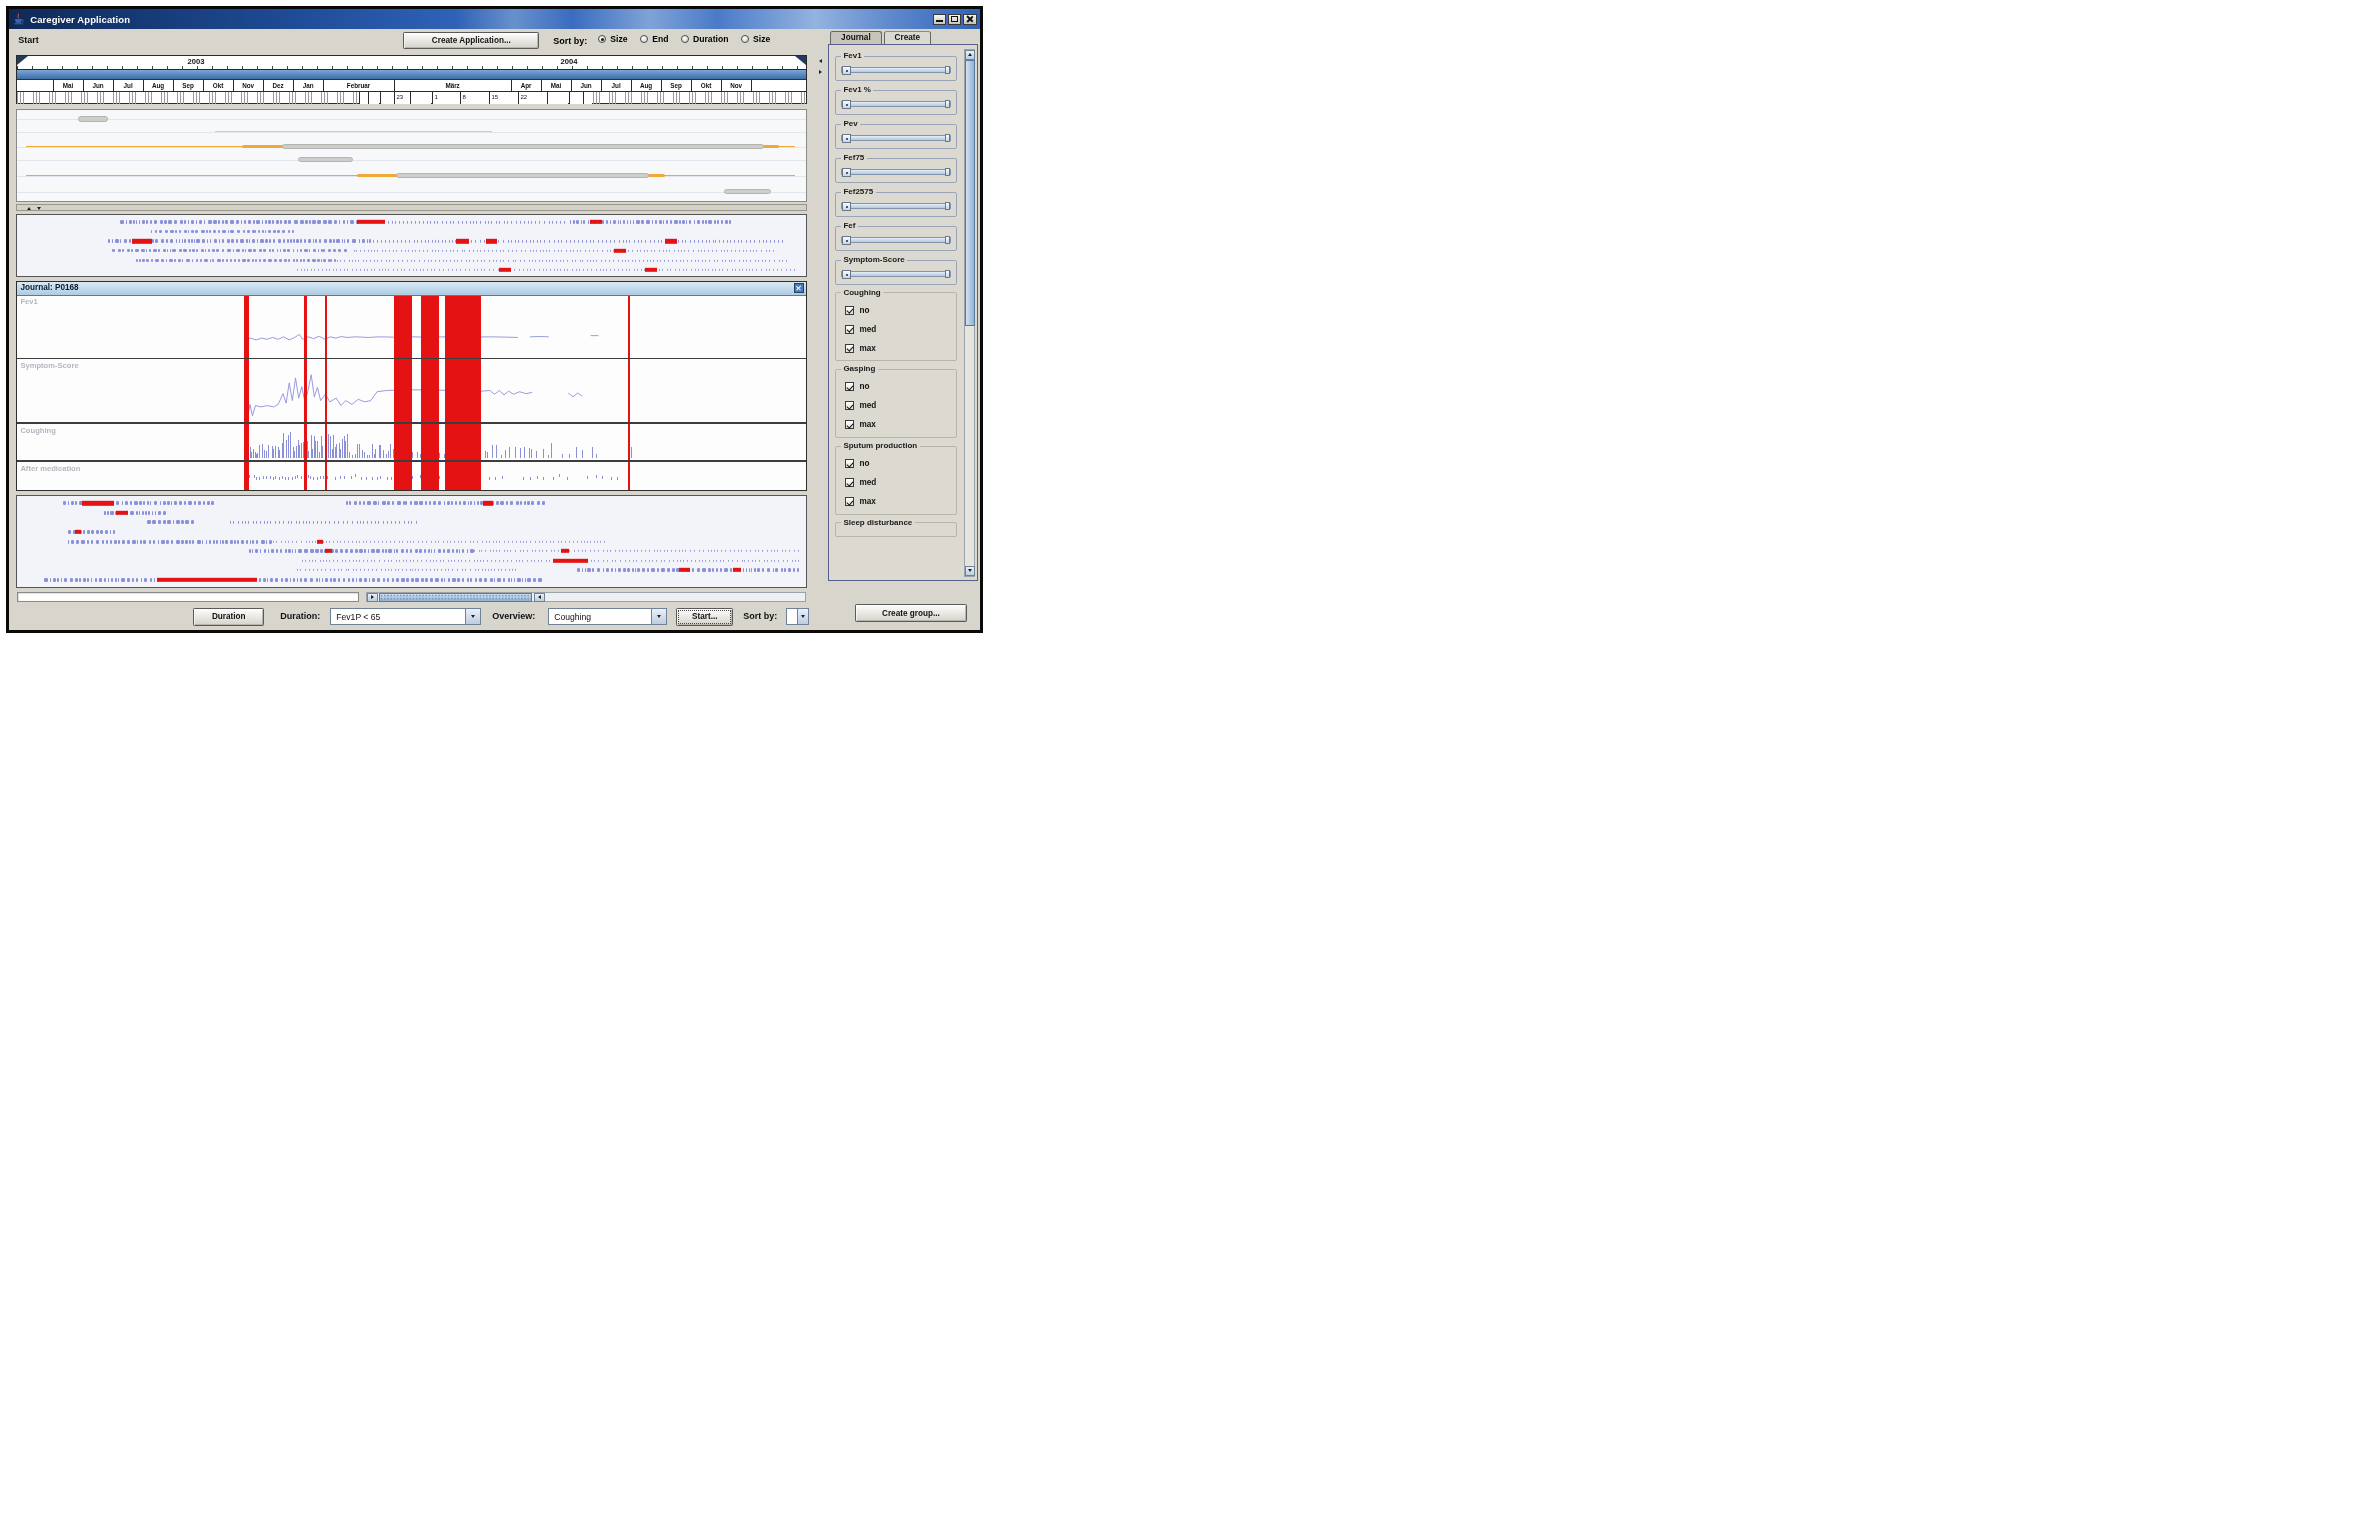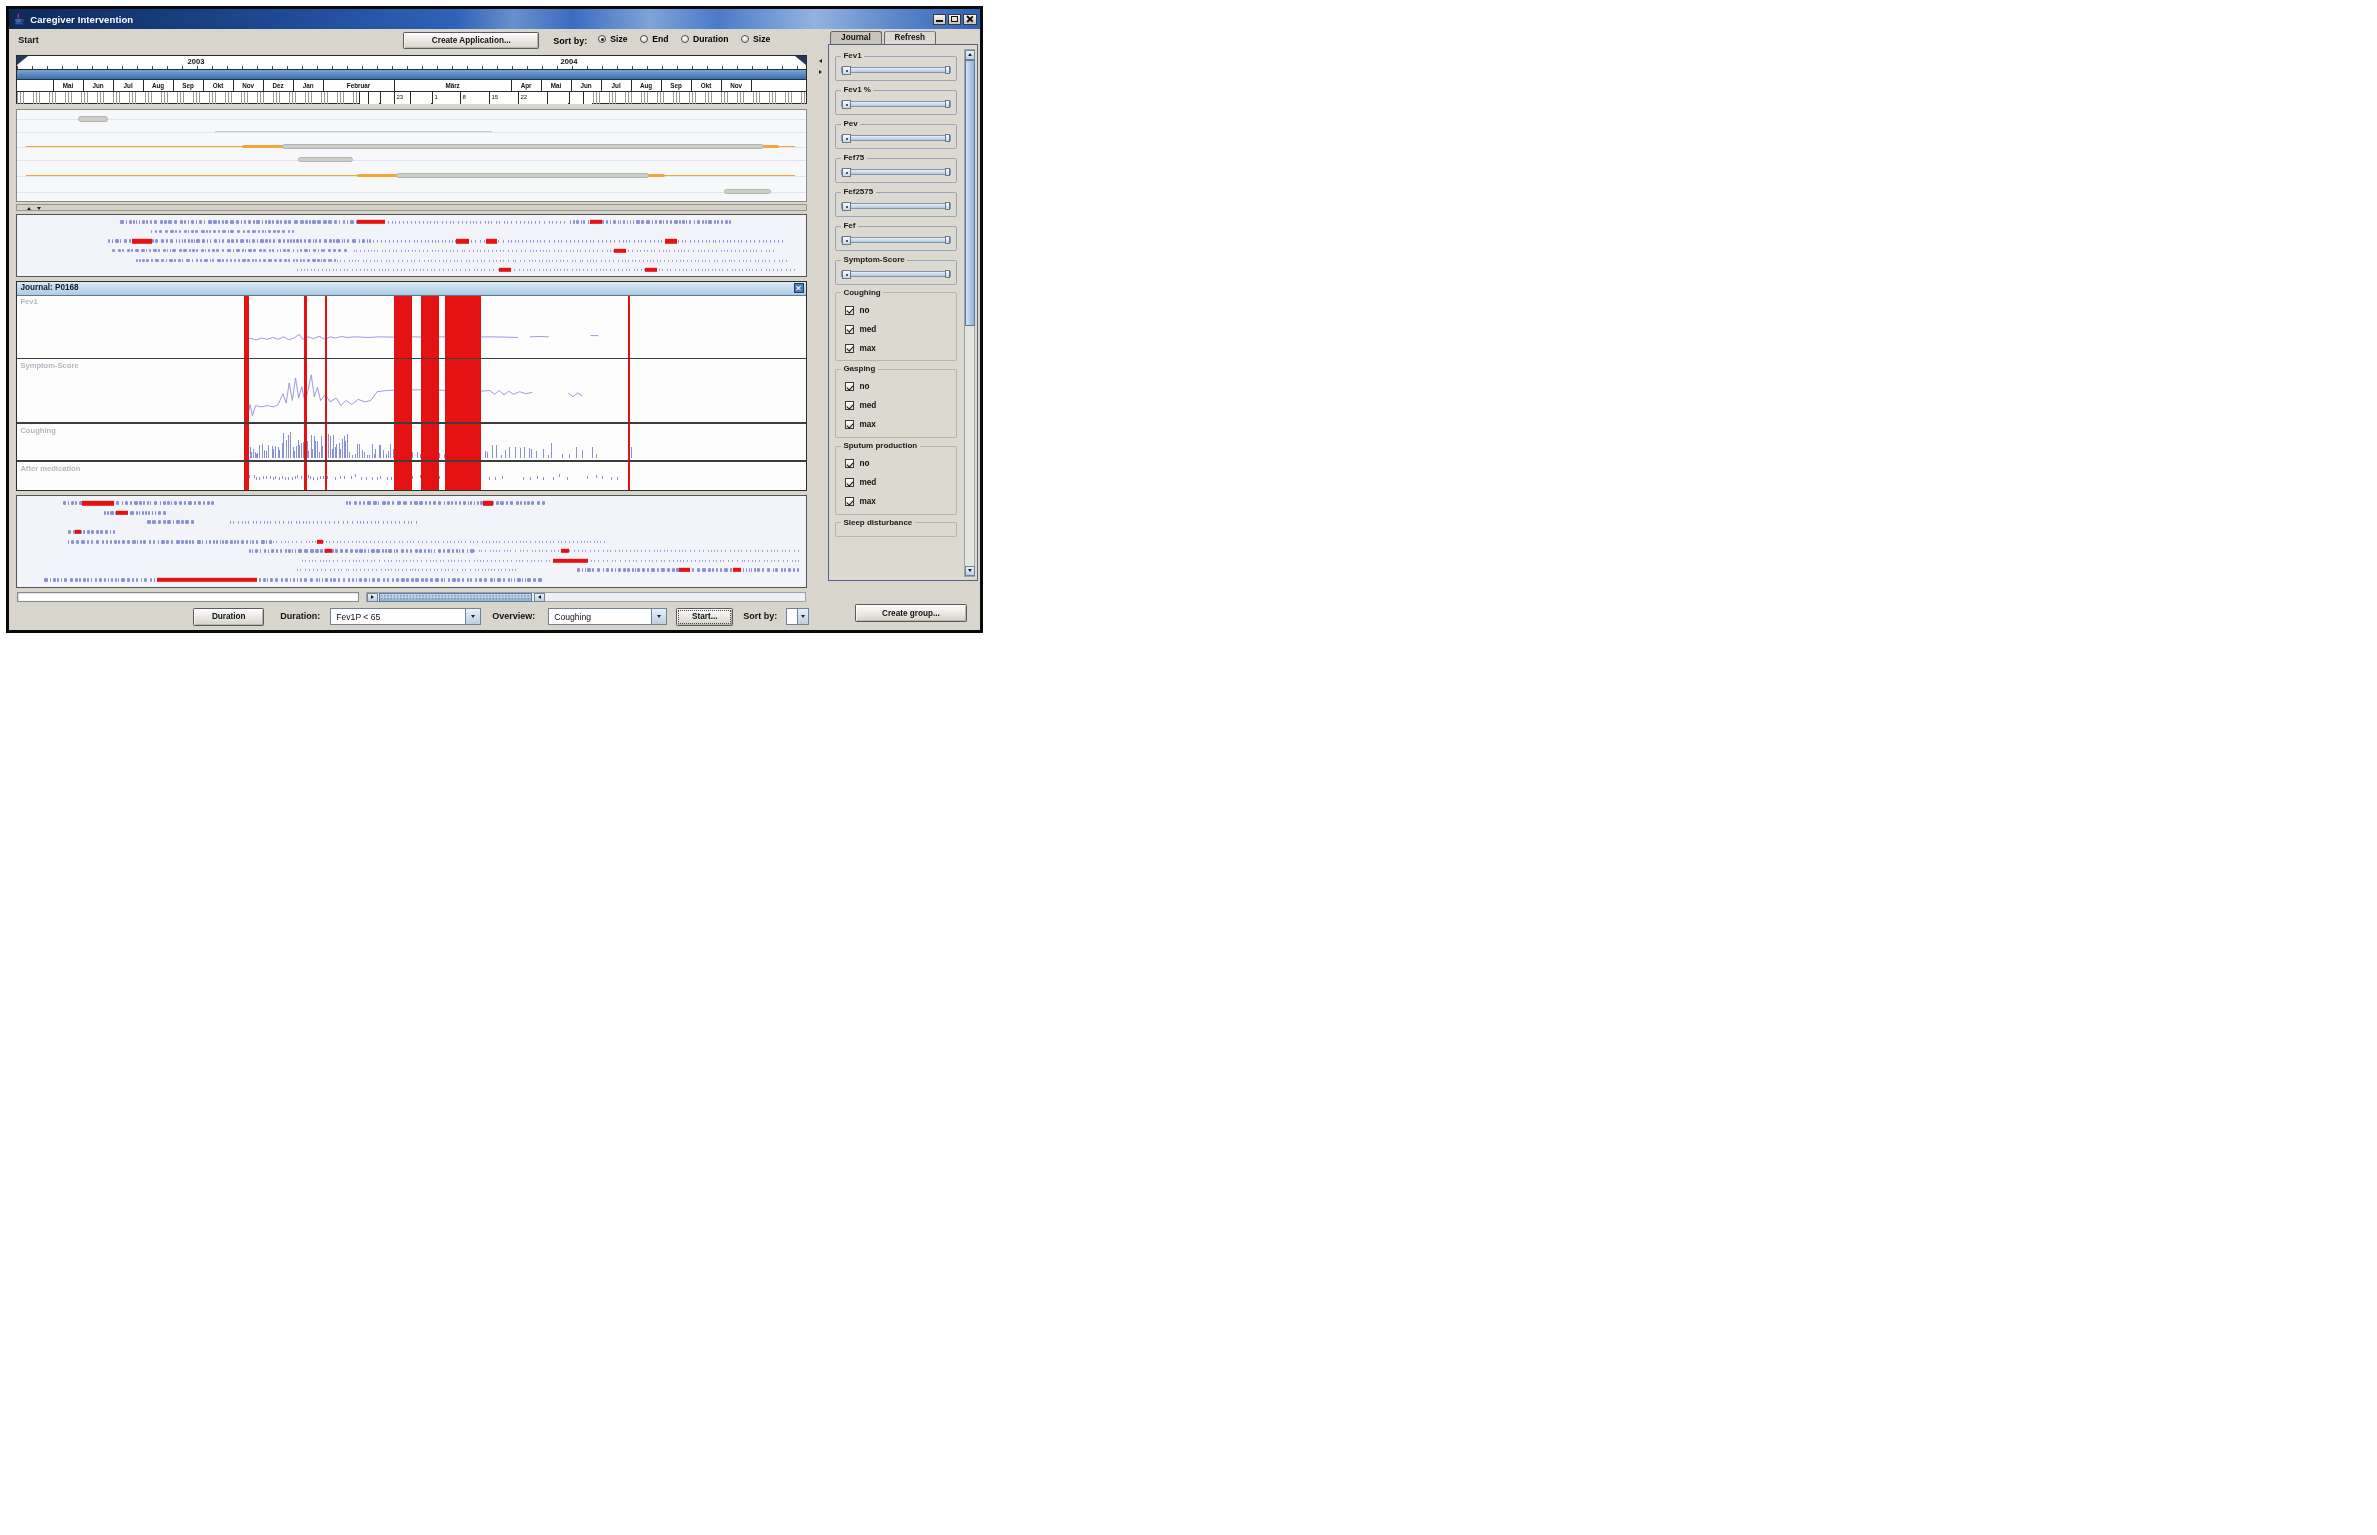--- a/index.html
+++ b/index.html
@@ -167,21 +167,21 @@
 
 <div class="frame">
 
   <div class="titlebar">
     <svg class="app-icon" viewBox="0 0 20 20">
       <path d="M8 1 C11 3.5 5 5 9 8" stroke="#d84040" stroke-width="1.8" fill="none"></path>
       <path d="M3 9.5 h11 l-1.6 6 h-7.8 z" fill="#3a66b0"></path>
       <path d="M14 10.5 c3.4 0 3.4 3.6 0 3.6" stroke="#3a66b0" stroke-width="1.5" fill="none"></path>
       <path d="M2.5 17 h13" stroke="#3a66b0" stroke-width="1.6"></path>
     </svg>
-    <span class="title-text">Caregiver Intervention</span>
+    <span class="title-text">Caregiver Application</span>
     <span class="tb-spacer"></span>
     <span class="win-btn">
         <span class="g-min"></span>
       </span>
     <span class="win-btn">
         <span class="g-max"></span>
       </span>
     <span class="win-btn">
         <span class="g-close"></span>
       </span>
@@ -2210,21 +2210,21 @@
   <div class="splitter">
     <span class="split-tris">
       <span class="tri tri-left"></span>
       <span class="tri tri-right"></span>
     </span>
   </div>
 
   <div class="right-col">
     <div class="tabs" id="tabs">
         <div class="tab">Journal</div>
-        <div class="tab active">Refresh</div>
+        <div class="tab active">Create</div>
       </div>
     <div class="filter-panel">
       <div class="filter-content" id="filter-content">
           <div class="sgroup">
             <span class="ttl">Fev1</span>
             <div class="slider">
               <span class="sl-thumb"></span>
               <span class="sl-end"></span>
             </div>
           </div>

